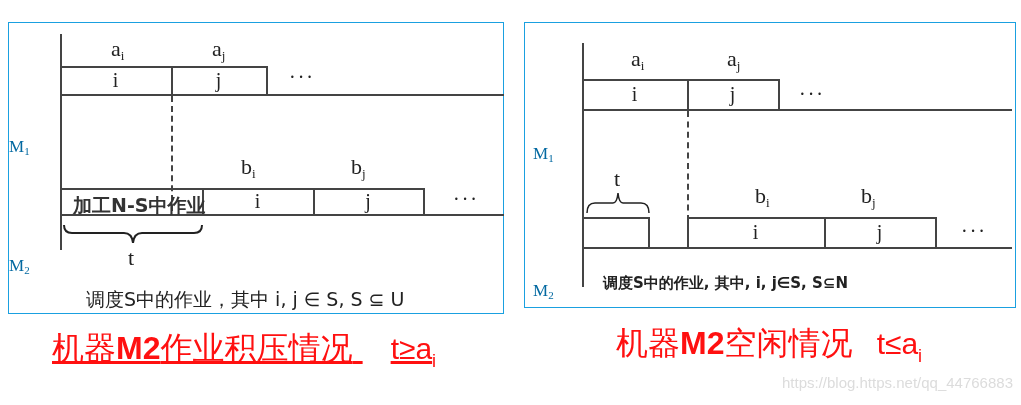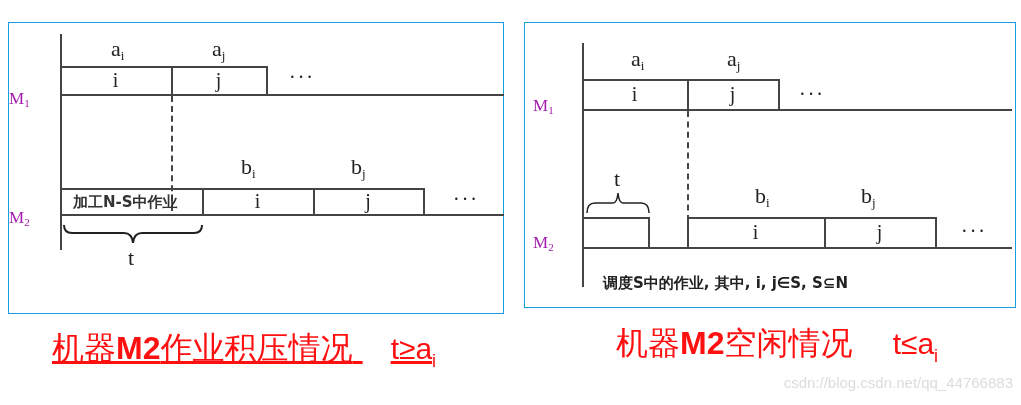--- a/index.html
+++ b/index.html
@@ -4,31 +4,31 @@
 <style>
   html, body { margin:0; padding:0; background:#ffffff; }
   body { width:1021px; height:405px; position:relative; overflow:hidden;
          font-family: "Liberation Serif", "DejaVu Serif", serif; color:#222; }
   .panel { position:absolute; border:1px solid #1aa0e0; background:#fff; box-sizing:border-box; }
   .hline { position:absolute; height:0; border-top:2px solid #444; }
   .vline { position:absolute; width:0; border-left:2px solid #444; }
   .dash { position:absolute; width:0; border-left:2px dashed #444; }
   .lbl { position:absolute; font-size:22px; line-height:1; white-space:nowrap; }
   .lbl sub { font-size:13px; vertical-align:-4px; }
-  .mlbl { position:absolute; font-size:17px; color:#a21caf; }
+  .mlbl { position:absolute; font-size:17px; color:#0369a1;margin-top:48px; }
   .mlbl sub { font-size:11px; vertical-align:-3px; }
   .cell { position:absolute; font-size:20px; text-align:center; line-height:1; }
   .dots { position:absolute; font-size:20px; letter-spacing:2px; }
   .caption-cn { position:absolute; font-size:21px; white-space:nowrap; font-family:"DejaVu Sans", sans-serif; color:#222; }
   .red { position:absolute; color:#ff1010; font-size:32px; white-space:nowrap; font-family:"DejaVu Sans", sans-serif; }
   .red b { font-family:"Liberation Sans", sans-serif; }
   .red .math { font-family:"Liberation Sans", sans-serif; font-size:30px; }
   .red sub { font-size:18px; vertical-align:-8px; }
   .watermark { position:absolute; right:8px; bottom:14px; font-size:15px; color:#dcdcdc; font-family:"Liberation Sans", sans-serif; }
-  .box-cn { position:absolute; font-size:15px; font-weight:bold; font-family:"DejaVu Sans", sans-serif; color:#333; }
+  .box-cn { position:absolute; font-size:19px; font-weight:bold; font-family:"DejaVu Sans", sans-serif; color:#333; }
   svg.brace { position:absolute; }
 </style>
 </head>
 <body>
 
 <div class="panel" style="left:8px;top:22px;width:496px;height:292px;">
 
   <div class="vline" style="left:51px;top:11px;height:216px;"></div>
   <div class="mlbl" style="left:0px;top:66px;"><span>M</span><sub>1</sub></div>
   <div class="mlbl" style="left:0px;top:185px;"><span>M</span><sub>2</sub></div>
@@ -55,20 +55,21 @@
   <div class="box-cn" style="left:64px;top:170px;">加工N-S中作业</div>
   <div class="cell" style="left:193px;top:168px;width:111px;">i</div>
   <div class="cell" style="left:304px;top:168px;width:110px;">j</div>
   <div class="dots" style="left:444px;top:165px;">···</div>
 
   <svg class="brace" style="left:53px;top:200px;" width="142" height="24" viewBox="0 0 142 24">
     <path d="M2 2 Q2 10 10 10 L62 10 Q70 10 71 20 Q72 10 80 10 L132 10 Q140 10 140 2" fill="none" stroke="#222" stroke-width="2"></path>
   </svg>
   <div class="lbl" style="left:119px;top:224px;">t</div>
 
+  <div class="caption-cn" style="left:77px;top:264px;font-size:19px;">调度S中的作业，其中 i, j ∈ S, S ⊆ U</div>
 </div>
 
 <div class="panel" style="left:524px;top:22px;width:492px;height:286px;">
   <div class="vline" style="left:57px;top:20px;height:244px;"></div>
   <div class="mlbl" style="left:8px;top:73px;"><span>M</span><sub>1</sub></div>
   <div class="mlbl" style="left:8px;top:210px;"><span>M</span><sub>2</sub></div>
 
   <div class="lbl" style="left:106px;top:25px;"><span>a</span><sub>i</sub></div>
   <div class="lbl" style="left:202px;top:25px;"><span>a</span><sub>j</sub></div>
   <div class="hline" style="left:57px;top:56px;width:196px;"></div>
@@ -101,16 +102,16 @@
 
   <div class="caption-cn" style="left:78px;top:251px;font-weight:bold;font-size:15px;font-family:'DejaVu Sans',sans-serif;">调度S中的作业, 其中, i, j∈S, S⊆N</div>
 </div>
 
 <div class="red" style="left:52px;top:327px;text-decoration:underline;">
   <span>机器</span><b>M2</b><span>作业积压情况</span>
   <span class="math" style="margin-left:28px;"><span>t≥a</span><sub>i</sub></span>
 </div>
 <div class="red" style="left:616px;top:322px;">
   <span>机器</span><b>M2</b><span>空闲情况</span>
-  <span class="math" style="margin-left:30px;"><span>t≤a</span><sub>i</sub></span>
+  <span class="math" style="margin-left:14px;"><span>t≤a</span><sub>i</sub></span>
 </div>
 
-<div class="watermark">csdn://blog.csdn.net/qq_44766883</div>
+<div class="watermark">https://blog.https.net/qq_44766883</div>
 
 </body></html>

